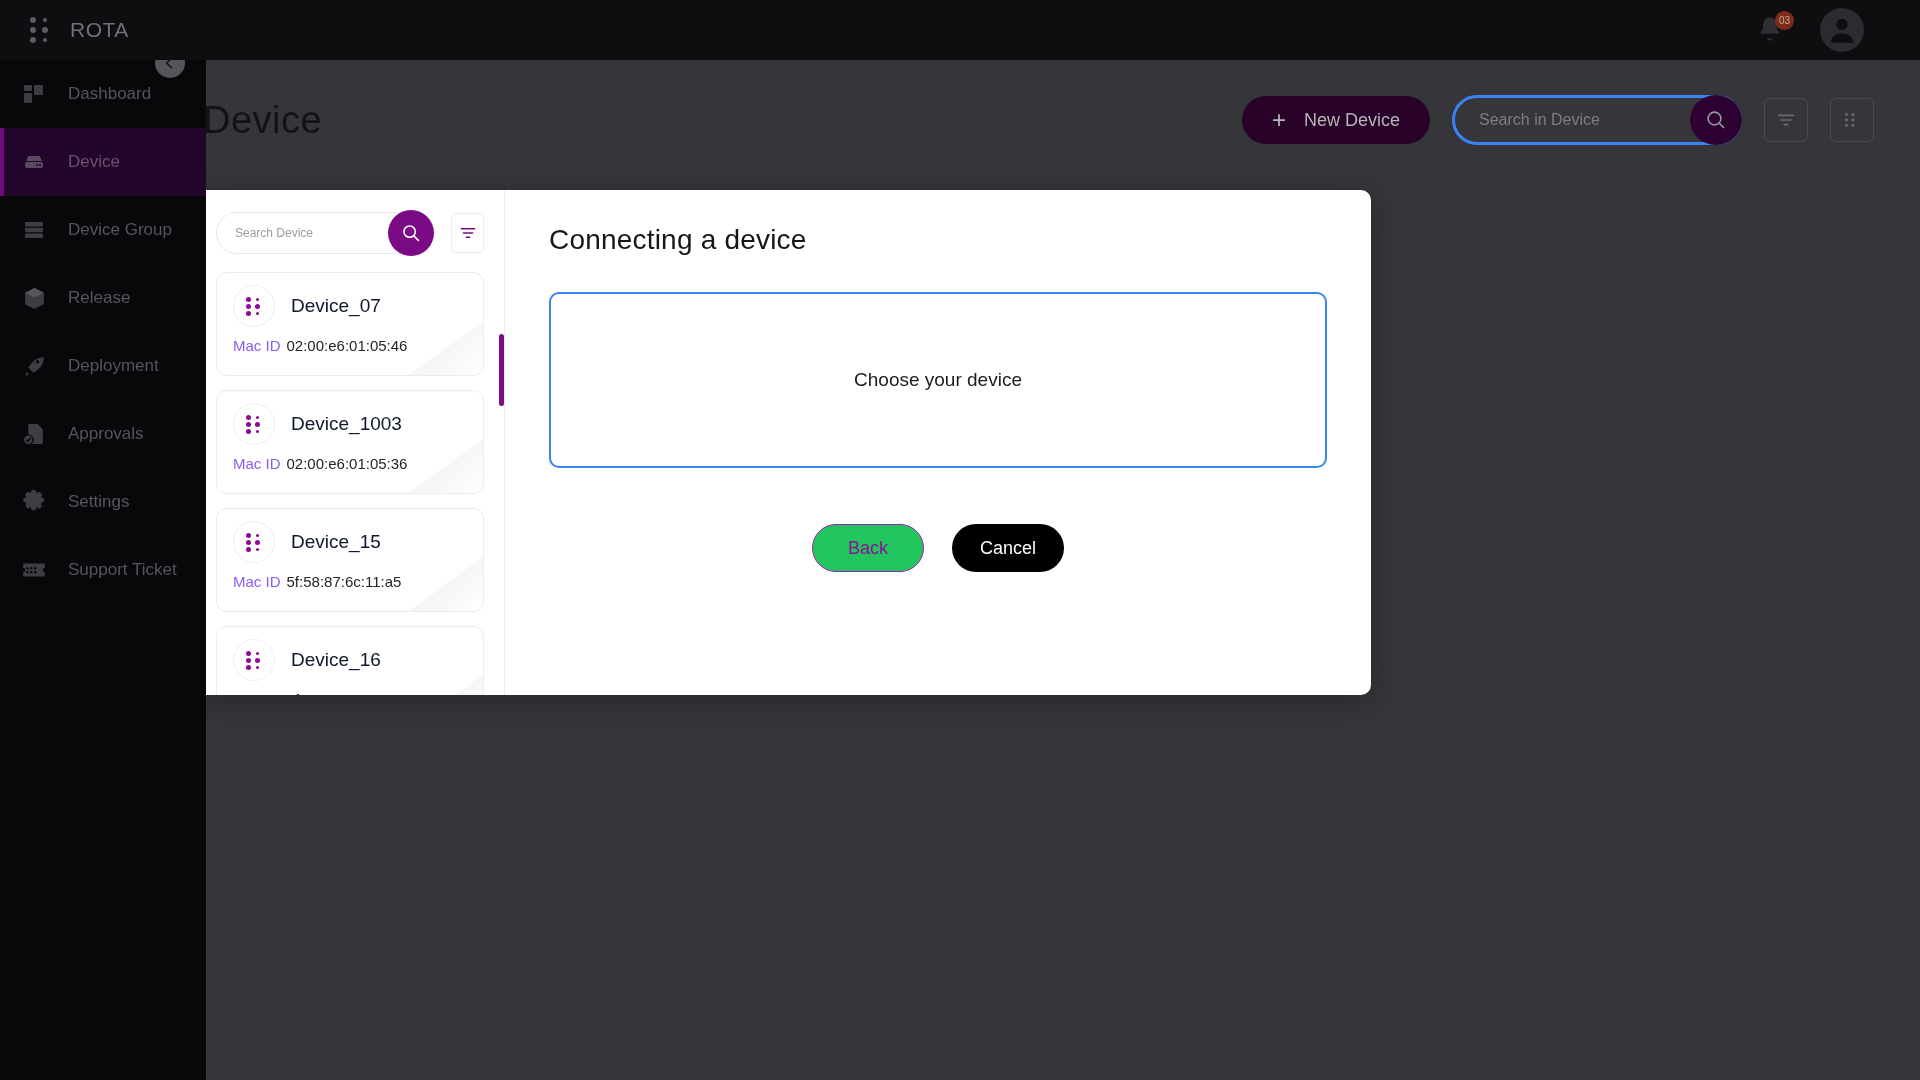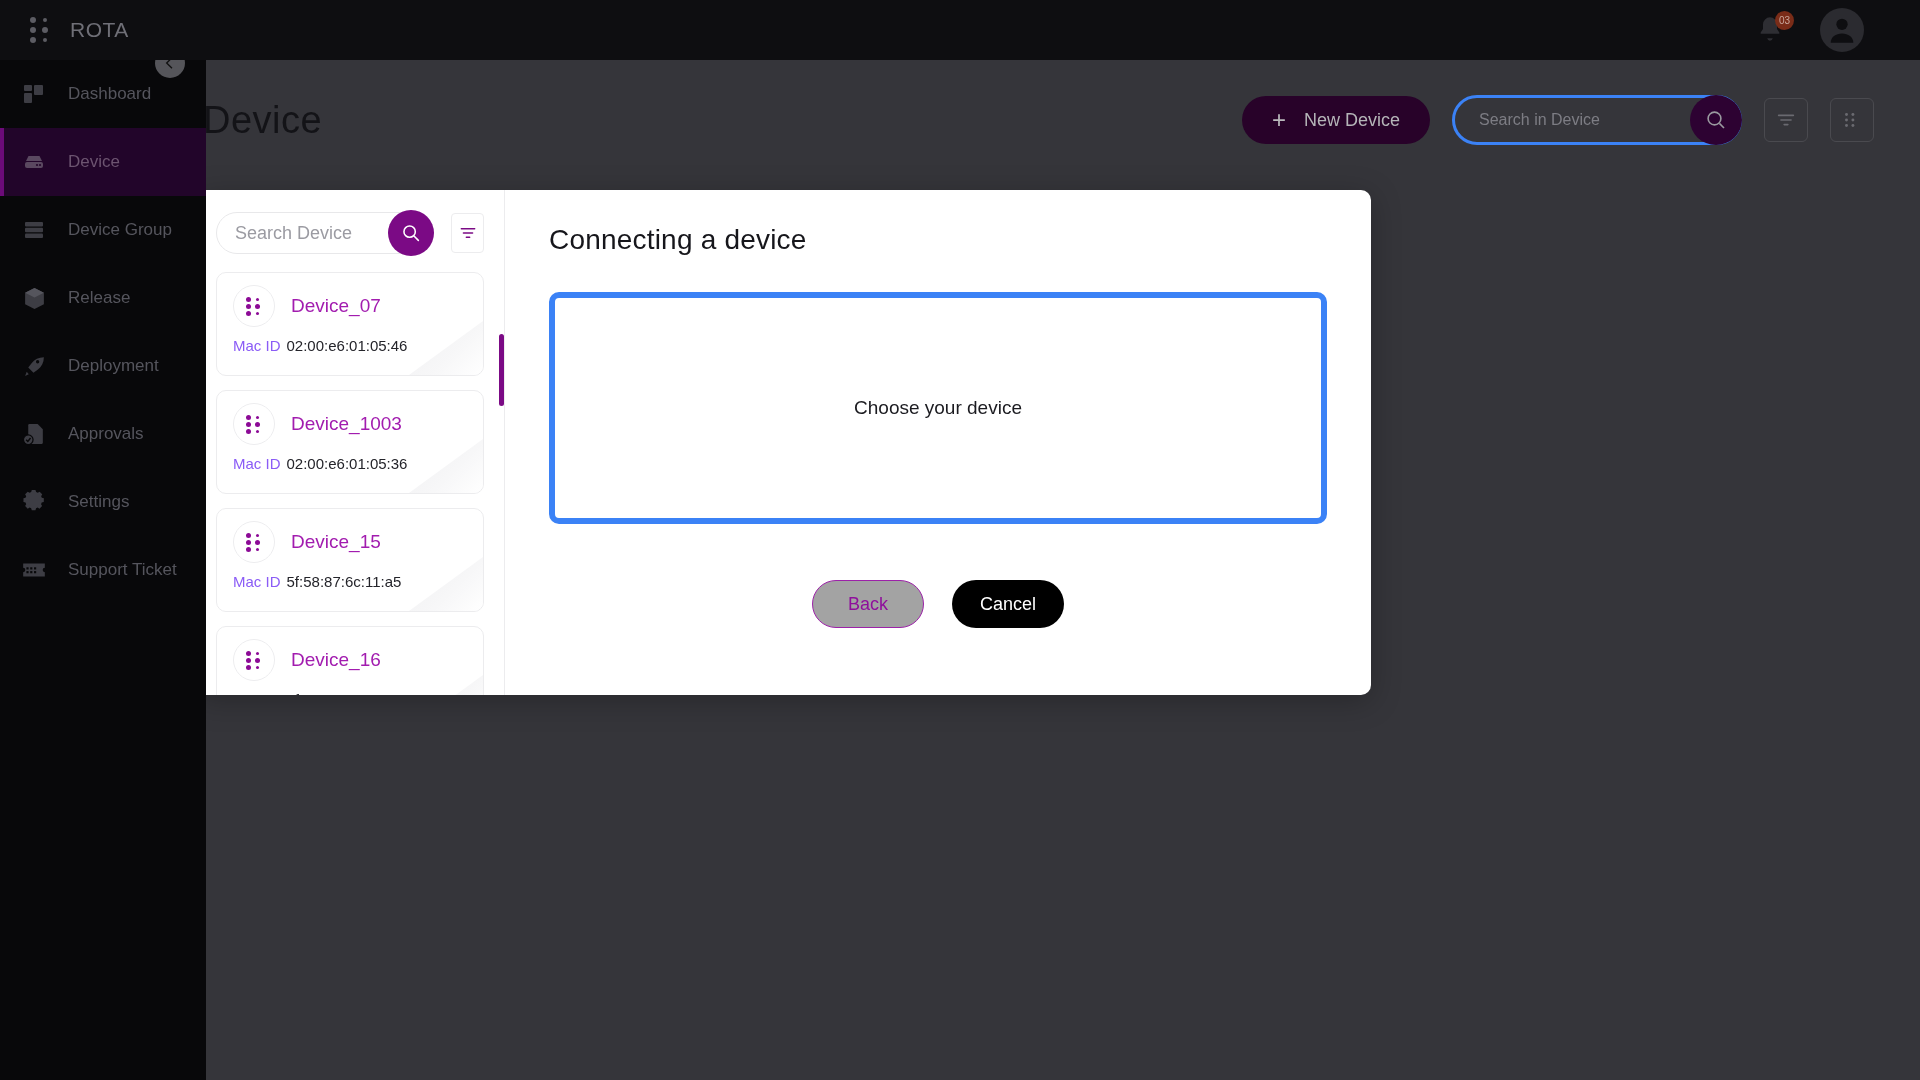--- a/index.html
+++ b/index.html
@@ -112,21 +112,21 @@
     background: #ffffff; border-radius: 10px; display: flex; overflow: hidden;
     box-shadow: 0 6px 30px rgba(0,0,0,.25);
   }
   .modal-left {
     width: 308px; position: relative; padding: 22px 0 0 0; flex: 0 0 308px;
   }
   .left-search-row { display: flex; align-items: center; gap: 14px; padding: 0 20px 0 20px; }
   .ls-wrap { position: relative; width: 205px; height: 42px; }
   .ls-field {
     width: 205px; height: 42px; border-radius: 21px; border: 1px solid #e8e8ea;
-    padding: 0 46px 0 18px; font-size: 18px; color: #3b3b40; background: #fff;
+    padding: 0 46px 0 18px; font-size: 12px; color: #3b3b40; background: #fff;
     font-family: "Liberation Sans", sans-serif; outline: none;
   }
   .ls-field::placeholder { color: #9b9ba2; }
   .ls-circle {
     position: absolute; right: -13px; top: -2px; width: 46px; height: 46px; border-radius: 50%;
     background: #7b0a85; display: flex; align-items: center; justify-content: center;
   }
   .ls-filter {
     width: 40px; height: 40px; border: 1px solid #ececee; border-radius: 4px;
     display: flex; align-items: center; justify-content: center; margin-left: 16px;
@@ -145,21 +145,21 @@
     display: flex; align-items: center; justify-content: center;
   }
   .dev-dots { position: relative; width: 16px; height: 18px; }
   .dev-dots i { position: absolute; background: #8c0a96; border-radius: 50%; display: block; }
   .dev-dots i.a { width:5px;height:5px; left:0; top:0; }
   .dev-dots i.b { width:3px;height:3px; left:10px; top:1px; }
   .dev-dots i.c { width:5px;height:5px; left:0; top:7px; }
   .dev-dots i.d { width:5px;height:5px; left:9px; top:7px; }
   .dev-dots i.e { width:5px;height:5px; left:0; top:14px; }
   .dev-dots i.f { width:3px;height:3px; left:10px; top:15px; }
-  .dev-name { font-size: 19px; color: #a21caf; }
+  .dev-name { font-size: 19px; color: #0f172a; }
   .row2 { padding: 10px 0 0 16px; font-size: 15px; color: #24242a; }
   .mac-label { color: #8b5cf6; margin-right: 6px; }
   .corner-fold {
     position: absolute; right: 0; bottom: 0; width: 74px; height: 54px;
     background: linear-gradient(135deg, #f0f0f2 0%, #f7f7f8 60%, #ffffff 100%);
     clip-path: polygon(100% 0, 100% 100%, 0 100%);
   }
 
   .scrollbar-track {
     position: absolute; right: 0px; top: 72px; width: 5px; height: 432px; background: transparent;
@@ -167,30 +167,30 @@
   .scrollbar-thumb {
     position: absolute; right: 0px; top: 72px; width: 5px; height: 72px;
     background: #7b0a85; border-radius: 3px;
   }
 
   .divider-v { width: 1px; background: #ececee; }
 
   .modal-right { flex: 1; padding: 34px 44px 0 44px; position: relative; }
   .modal-title { font-size: 28px; color: #16161b; letter-spacing: .2px; }
   .drop-area {
-    margin-top: 36px; height: 232px; border: 6px solid #3b82f6; border-radius: 10px;
+    margin-top: 36px; height: 176px; border: 2px solid #3b82f6; border-radius: 10px;
     display: flex; align-items: center; justify-content: center;
   }
   .drop-text { font-size: 19px; color: #1b1b20; }
 
   .modal-actions {
     margin-top: 56px; display: flex; align-items: center; justify-content: center; gap: 28px;
   }
   .btn-back {
-    width: 112px; height: 48px; border-radius: 24px; background: #a3a3a3;
+    width: 112px; height: 48px; border-radius: 24px; background: #22c55e;
     border: 1px solid #9c22a8; color: #8f0f9c; font-size: 18px;
     font-family: "Liberation Sans", sans-serif;
   }
   .btn-cancel {
     width: 112px; height: 48px; border-radius: 24px; background: #000;
     border: none; color: #fff; font-size: 18px;
     font-family: "Liberation Sans", sans-serif;
   }
 </style>
 </head>

